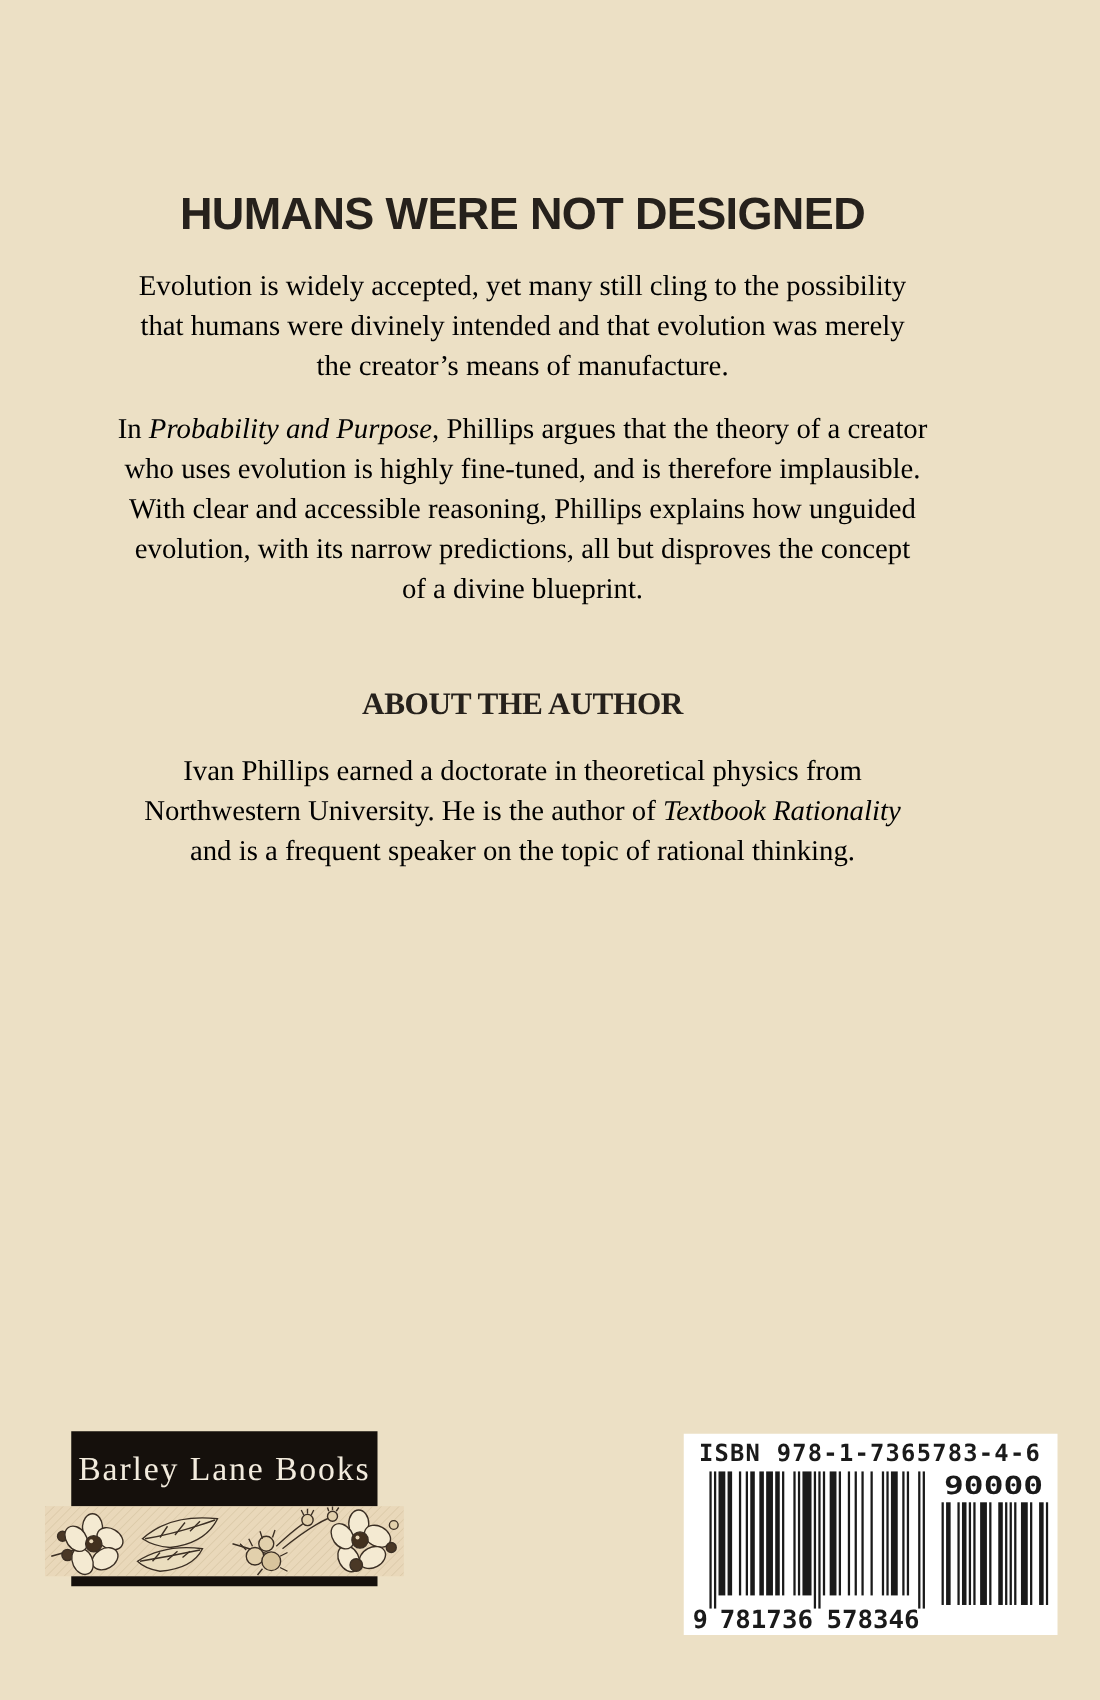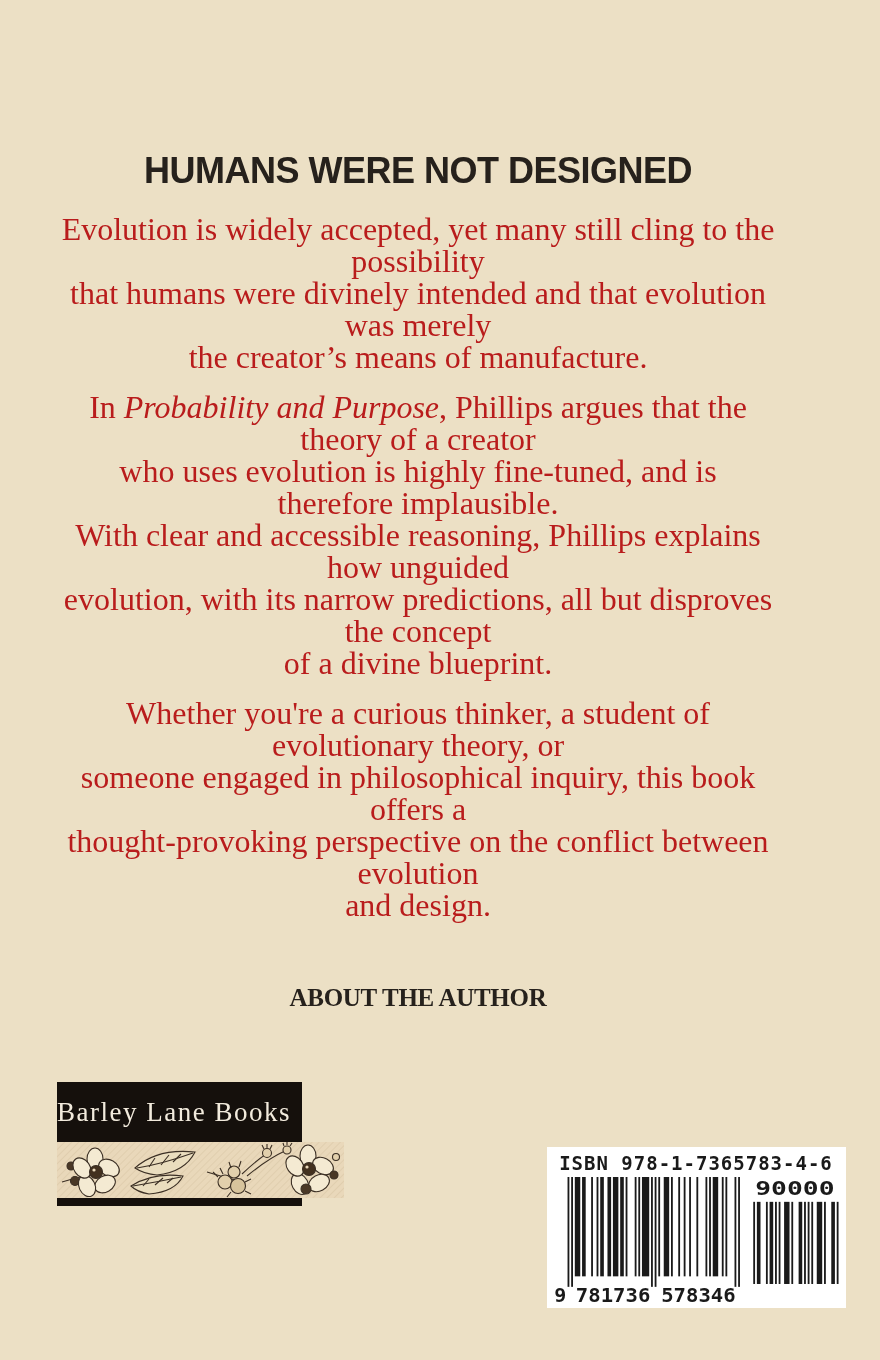--- a/index.html
+++ b/index.html
@@ -21,48 +21,48 @@
   .blurb-heading {
     margin: 153px 0 0 0;
     font-family: "Liberation Sans", sans-serif;
     font-weight: bold;
     font-size: 36px;
     line-height: 36px;
     letter-spacing: -0.5px;
     color: #26211C;
   }
   .blurb p, .about p {
-    font-size: 32px;
+    font-size: 23px;
     line-height: 32px;
     margin: 0 0 18px 0;
     white-space: pre-wrap;
-    color: #b91c1c;
+    color: #000000;
   }
   .blurb p:first-child { margin-top: 24px; }
   .blurb p em, .about p em { font-style: italic; }
   .about-heading {
     margin: 64px 0 0 0;
     font-family: Liberation Serif, serif;
     font-weight: bold;
     font-size: 25px;
     line-height: 26px;
     letter-spacing: -0.3px;
     color: #26211C;
   }
   .about p { margin-top: 24px; }
 
   
   .logo-box {
     position: absolute;
-    left: 57px; top: 1082px;
+    left: 57px; top: 1145px;
     width: 245px; height: 124px;
     background: #15100C;
     display: flex;
     flex-direction: column;
-    align-items: flex-start;
+    align-items: center;
   }
   .logo-title {
     height: 60px;
     display: flex; align-items: center; justify-content: center;
     font-family: "Liberation Serif", serif;
     font-size: 27px;
     letter-spacing: 1.5px;
     color: #F2EBDD;
   }
   .logo-art {
@@ -105,26 +105,27 @@
     <h1 class="blurb-heading">HUMANS WERE NOT DESIGNED</h1>
     <div class="blurb">
         <p><span>Evolution is widely accepted, yet many still cling to the possibility
 that humans were divinely intended and that evolution was merely
 the creator’s means of manufacture.</span></p>
         <p><span>In </span><em>Probability and Purpose</em><span>, Phillips argues that the theory of a creator
 who uses evolution is highly fine-tuned, and is therefore implausible.
 With clear and accessible reasoning, Phillips explains how unguided
 evolution, with its narrow predictions, all but disproves the concept
 of a divine blueprint.</span></p>
-        <p><span>Whether you're a curious thinker, a student of evolutionary theory, or
-someone engaged in philosophical inquiry, this book offers a
-thought-provoking perspective on the conflict between evolution
-and design.</span></p>
       </div>
     <h2 class="about-heading">ABOUT THE AUTHOR</h2>
+    <div class="about">
+        <p><span>Ivan Phillips earned a doctorate in theoretical physics from
+Northwestern University. He is the author of </span><em>Textbook Rationality</em><span>
+and is a frequent speaker on the topic of rational thinking.</span></p>
+      </div>
   </div>
 
   <div class="logo-box">
     <div class="logo-title">Barley Lane Books</div>
     <svg class="logo-art" viewBox="0 0 287 56" xmlns="http://www.w3.org/2000/svg">
       <defs>
         <pattern id="hatch" width="5" height="5" patternTransform="rotate(45)" patternUnits="userSpaceOnUse">
           <line x1="0" y1="0" x2="0" y2="5" stroke="#C7B48F" stroke-width="1"></line>
         </pattern>
       </defs>

